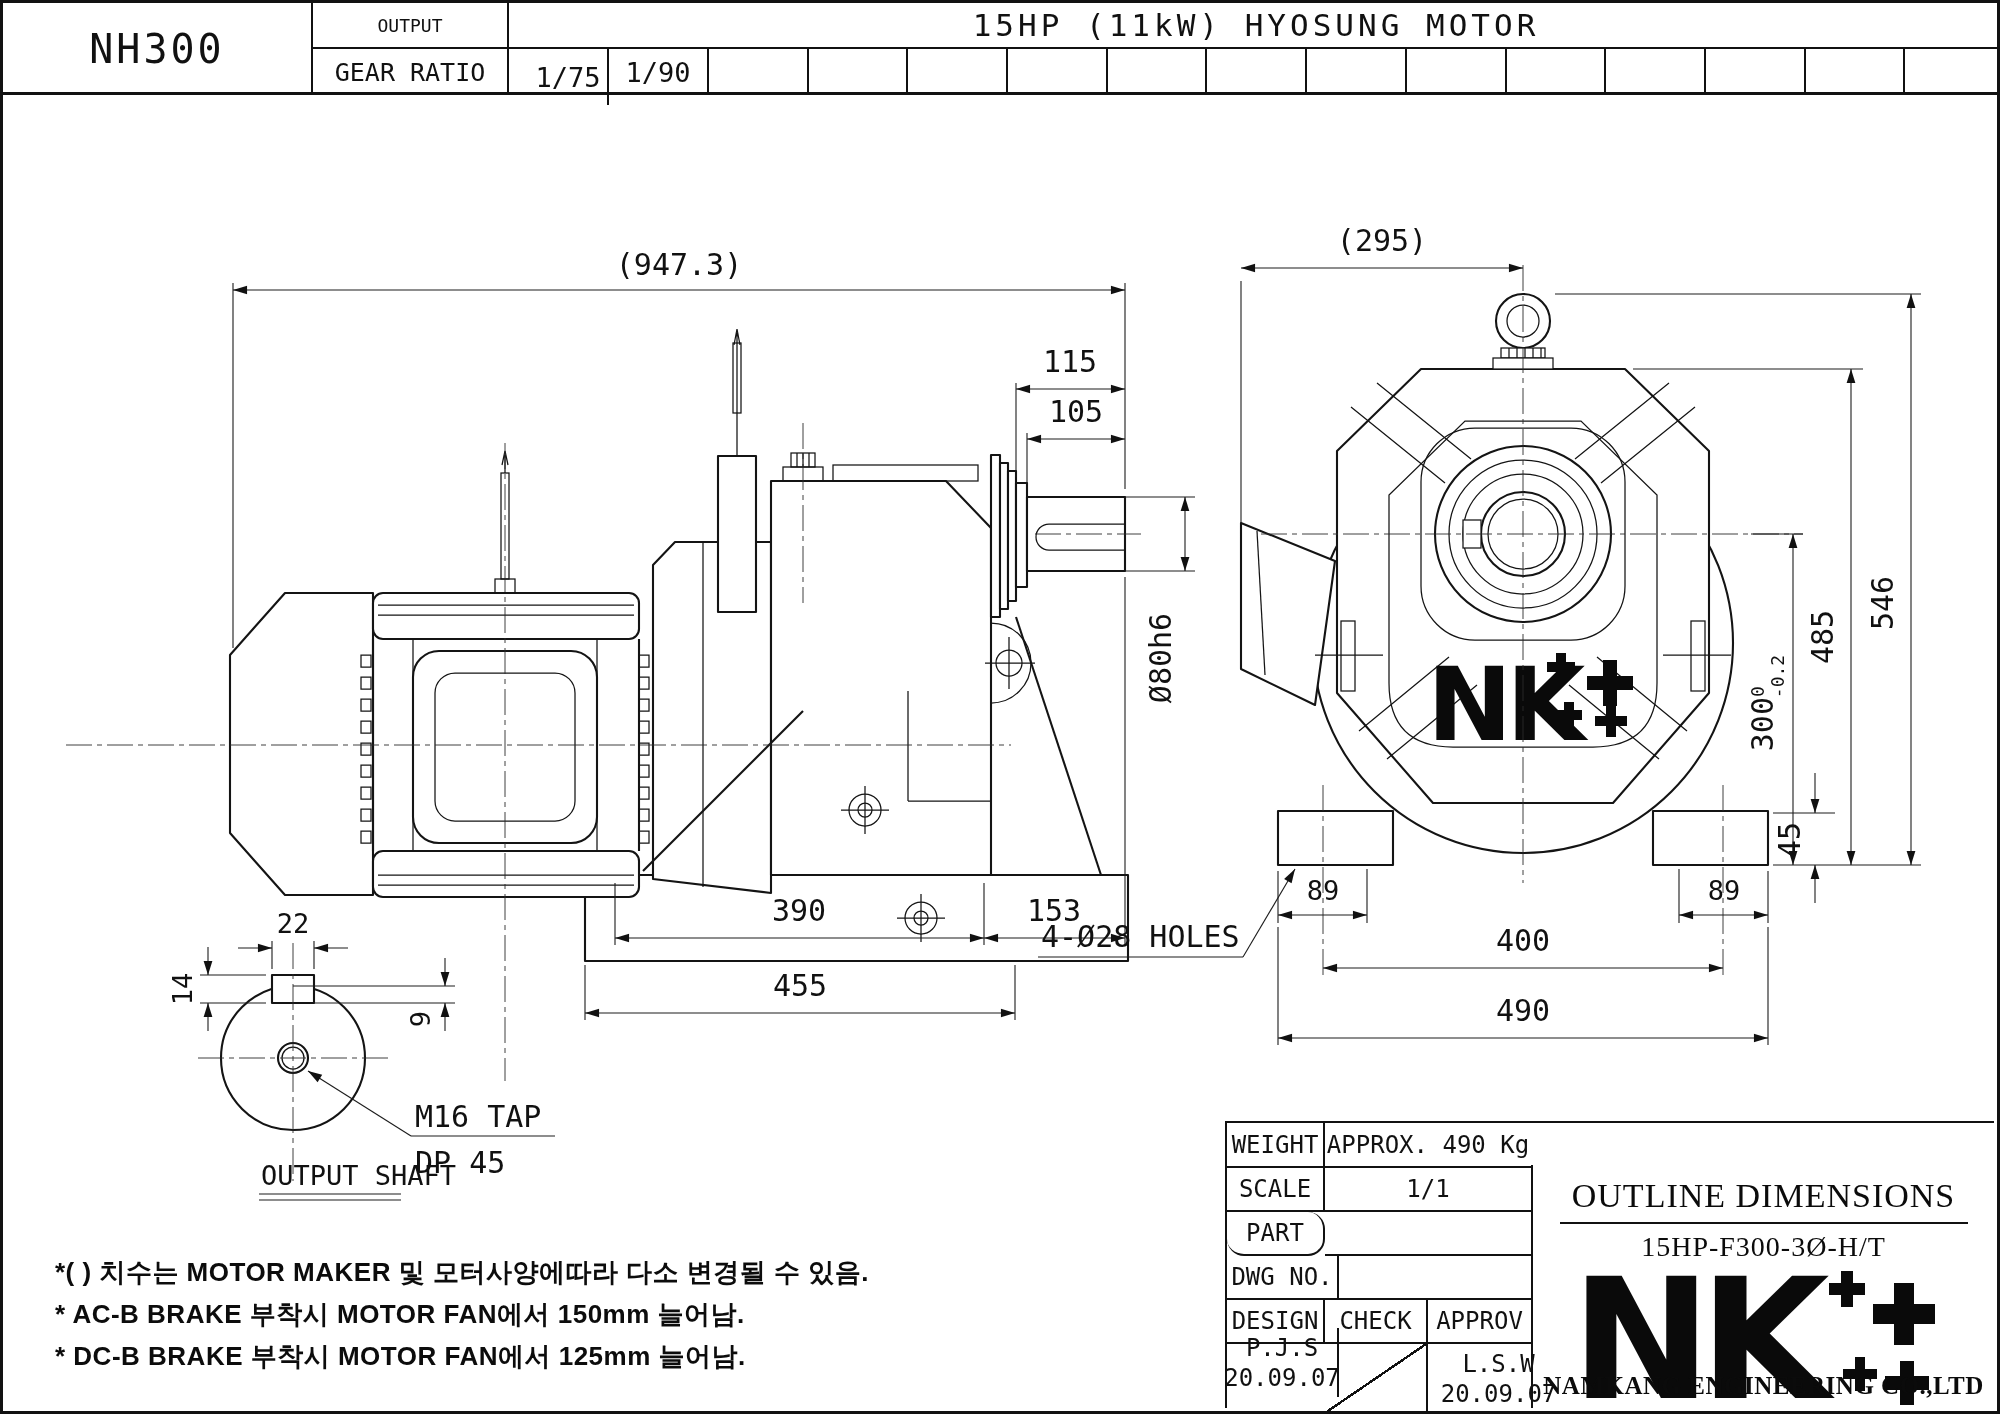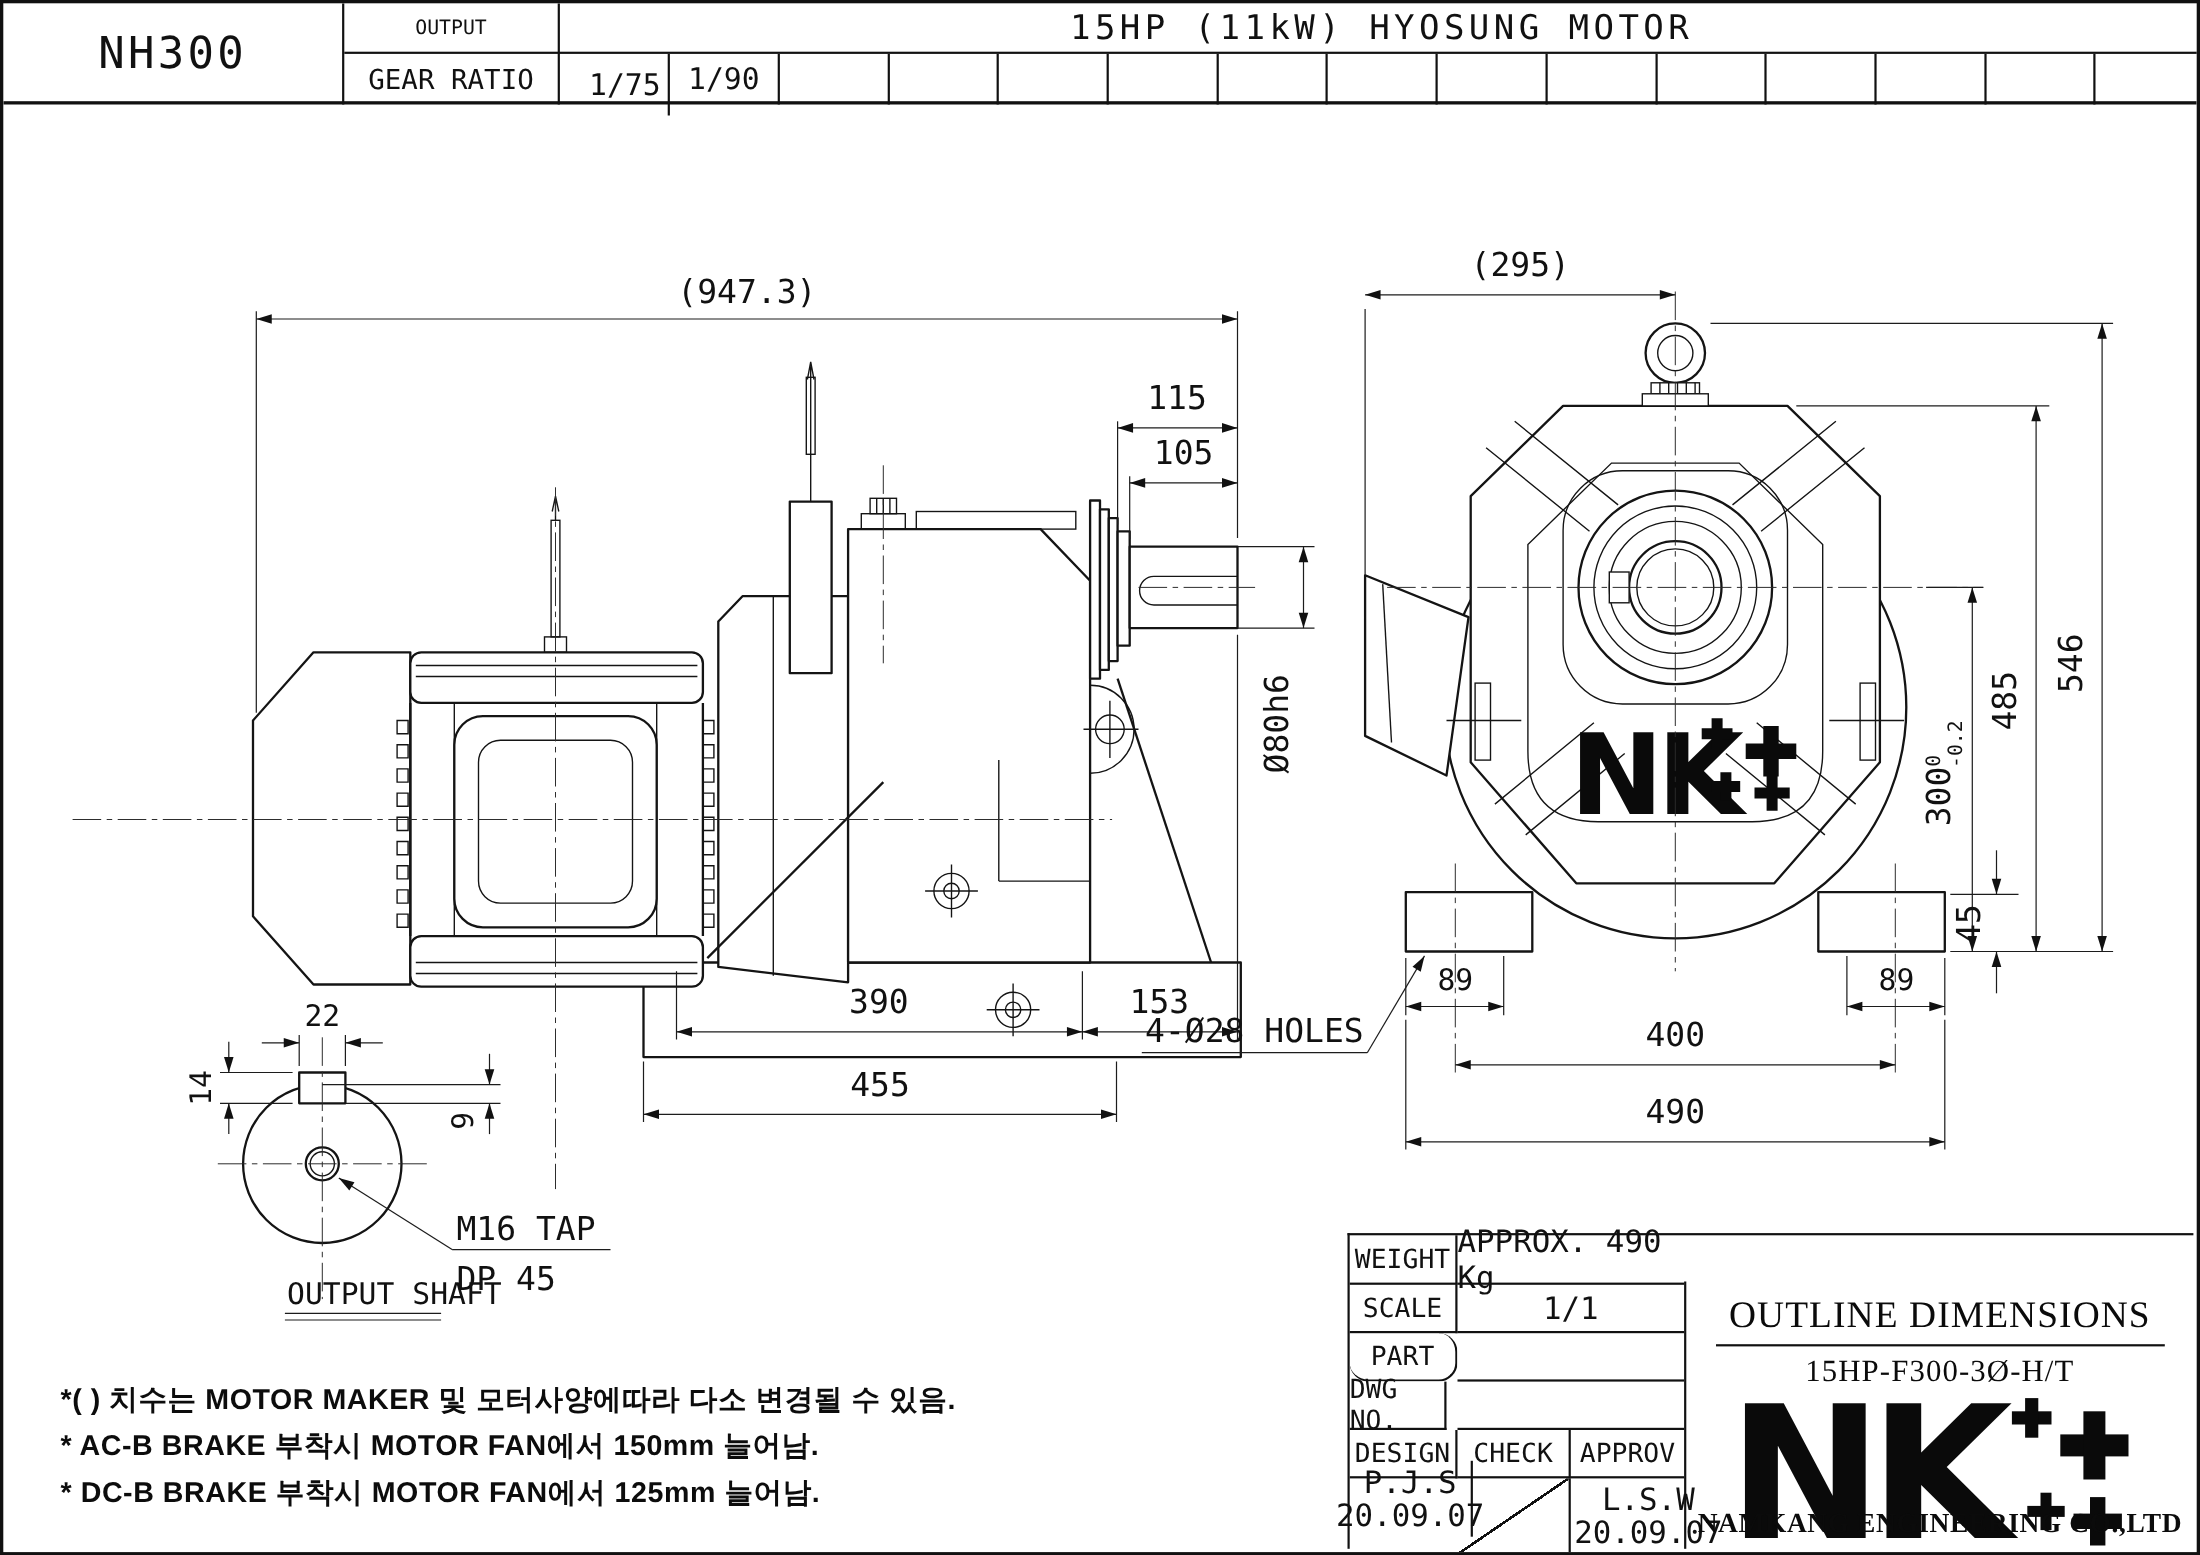--- a/index.html
+++ b/index.html
@@ -30,21 +30,21 @@
   .dt{font-family:"DejaVu Sans Mono",monospace;font-size:30px;fill:#111;}
   .dts{font-family:"DejaVu Sans Mono",monospace;font-size:27px;fill:#111;}
   .tol{font-size:18px;}
   .nk{font-family:"DejaVu Sans",sans-serif;font-weight:800;font-size:102px;letter-spacing:-6px;fill:#0a0a0a;}
   
   .notes{position:absolute;left:52px;top:1248px;font-family:"Liberation Sans",sans-serif;
          font-weight:700;font-size:26px;color:#0c0c0c;line-height:42px;letter-spacing:0.5px;}
   
   .tb{position:absolute;left:1222px;top:1118px;right:3px;bottom:3px;border-left:2.5px solid #111;border-top:2.5px solid #111;box-sizing:border-box;background:#fff;}
   .tb .cell{position:absolute;box-sizing:border-box;display:flex;align-items:center;justify-content:center;
-            border-color:#111;border-style:solid;border-width:0;font-size:28px;}
+            border-color:#111;border-style:solid;border-width:0;font-size:24px;}
   .tb .lab{font-size:24px;}
   .sig{flex-direction:column;line-height:30px;font-size:24px;}
   .diag{background:linear-gradient(to bottom right,transparent calc(50% - 1.2px),#111 calc(50% - 1.2px),#111 calc(50% + 1.2px),transparent calc(50% + 1.2px));}
   .tb-right{position:absolute;left:304px;top:0;right:0;bottom:0;border-left:2.5px solid #111;box-sizing:border-box;margin-top:42px;}
   .tb-doc-title{margin-top:12px;text-align:center;font-family:"Liberation Serif",serif;font-size:34px;letter-spacing:1px;color:#0b0b0b;}
   .tb-rule{width:408px;height:2.2px;background:#111;margin:7px auto 7px auto;}
   .tb-doc-code{text-align:center;font-family:"Liberation Serif",serif;font-size:28px;letter-spacing:1px;color:#0b0b0b;}
   .tb-logo{position:absolute;left:38px;top:100px;width:420px;height:160px;}
   .tb-logo .nk-big{font-family:"DejaVu Sans",sans-serif;font-weight:800;font-size:168px;line-height:150px;letter-spacing:-12px;color:#0a0a0a;}
   .plus{position:absolute;width:var(--s);height:var(--s);}
@@ -312,21 +312,21 @@
 
     <div class="cell lab" style="left:0;top:0;width:98px;height:45px;border-right-width:2px;border-bottom-width:2px;">WEIGHT</div>
     <div class="cell" style="left:98px;top:0;width:206px;height:45px;border-bottom-width:2px;">APPROX. 490 Kg</div>
 
     <div class="cell lab" style="left:0;top:45px;width:98px;height:44px;border-right-width:2px;border-bottom-width:2px;">SCALE</div>
     <div class="cell" style="left:98px;top:45px;width:206px;height:44px;border-bottom-width:2px;">1/1</div>
 
     <div class="cell lab" style="left:0;top:89px;width:98px;height:44px;border-right-width:2px;border-bottom-width:2px;border-radius:17px;">PART</div>
     <div class="cell" style="left:98px;top:89px;width:206px;height:44px;border-bottom-width:2px;"></div>
 
-    <div class="cell lab" style="left:0;top:133px;width:88px;height:44px;border-right-width:2px;border-bottom-width:2px;">DWG NO.</div>
+    <div class="cell lab" style="left:0;top:133px;width:112px;height:44px;border-right-width:2px;border-bottom-width:2px;">DWG NO.</div>
     <div class="cell" style="left:98px;top:133px;width:206px;height:44px;border-bottom-width:2px;"></div>
 
     <div class="cell lab" style="left:0;top:177px;width:98px;height:44px;border-right-width:2px;border-bottom-width:2px;">DESIGN</div>
     <div class="cell lab" style="left:98px;top:177px;width:103px;height:44px;border-right-width:2px;border-bottom-width:2px;">CHECK</div>
     <div class="cell lab" style="left:201px;top:177px;width:103px;height:44px;border-bottom-width:2px;">APPROV</div>
 
     <div class="cell sig" style="left:0;top:205px;width:112px;height:69px;border-right-width:2px;align-items:center;">
       <span>P.J.S</span>
       <span>20.09.07</span>
     </div>

